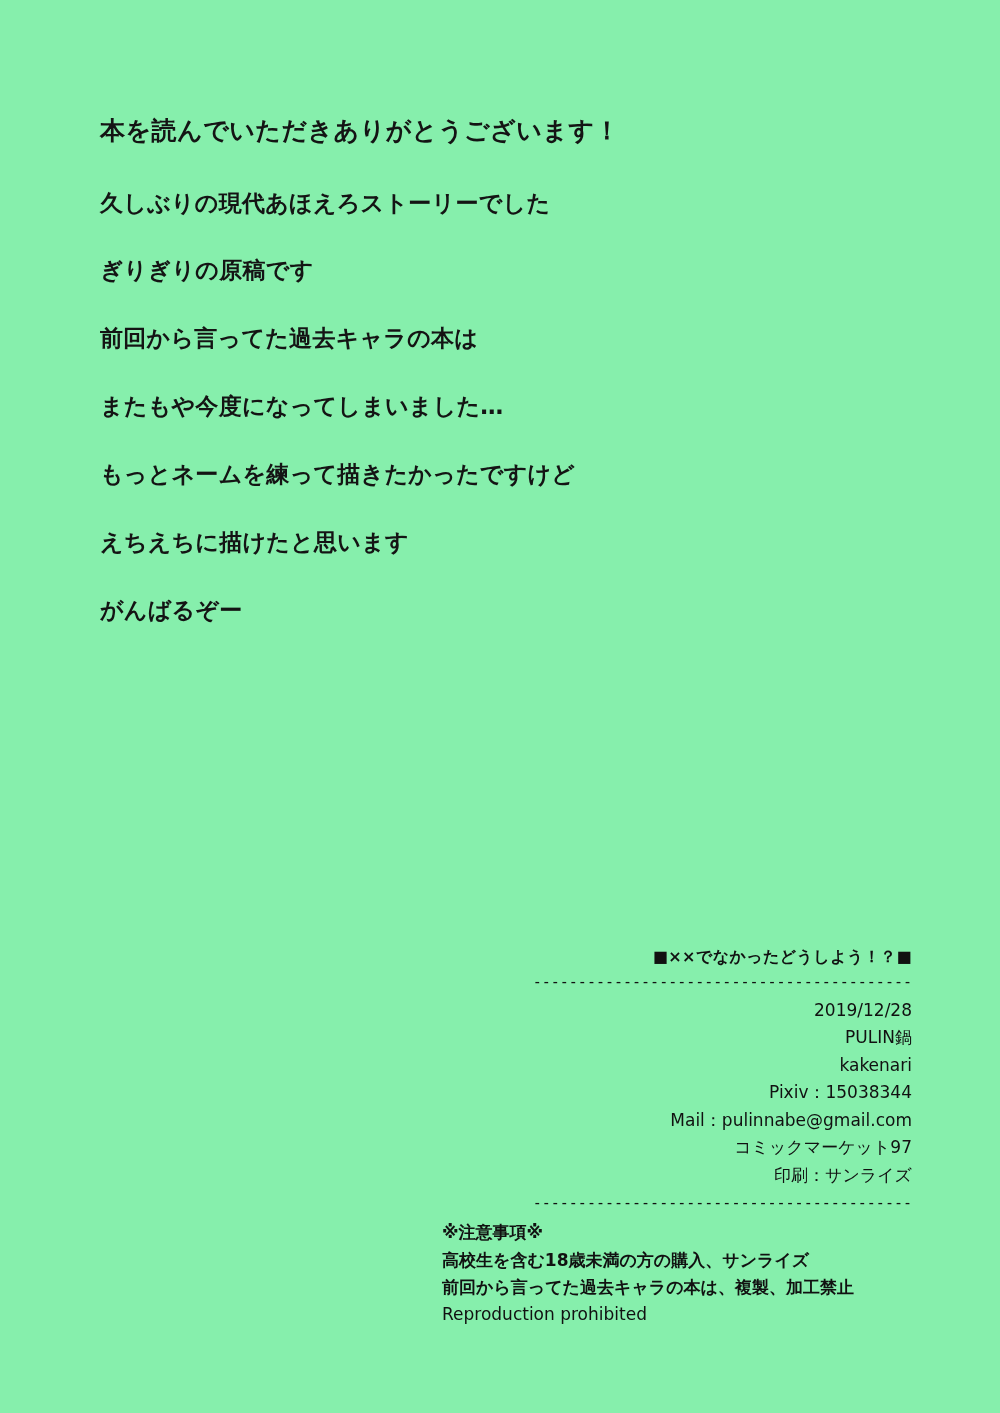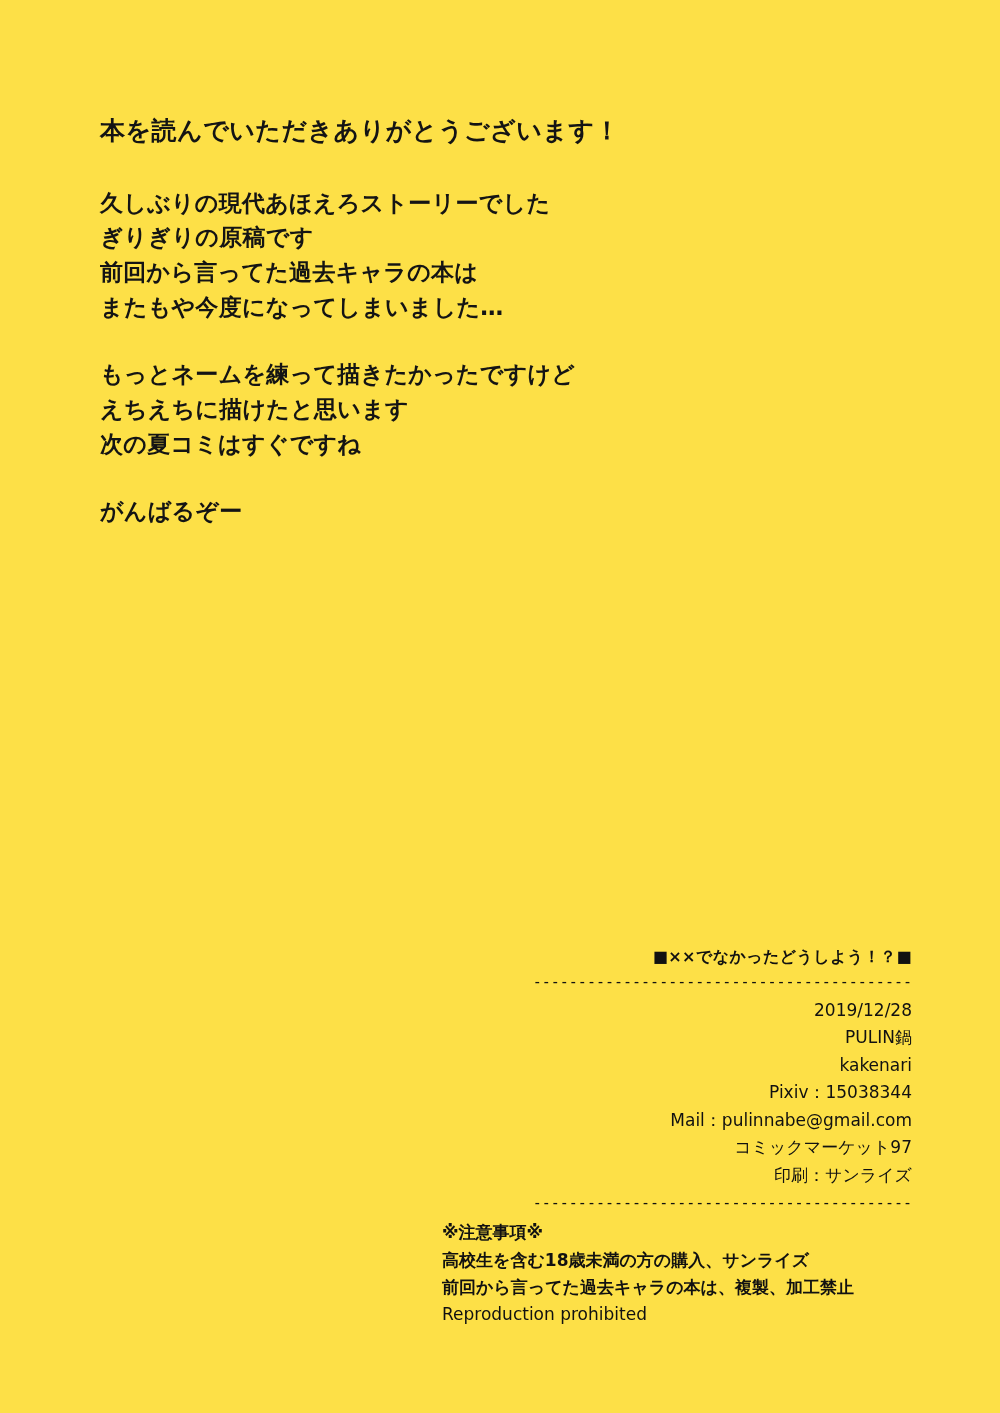--- a/index.html
+++ b/index.html
@@ -12,21 +12,21 @@
     height: 1413px;
     position: relative;
     font-family: "DejaVu Sans", "Liberation Sans", sans-serif;
     color: #1a1a1a;
     overflow: hidden;
   }
 
   .page {
     position: absolute;
     inset: 0;
-    background: #fde047;
+    background: #86efac;
   }
 
   
   .afterword {
     position: absolute;
     left: 100px;
     top: 112px;
     width: 700px;
   }
   .afterword .headline {
@@ -44,20 +44,21 @@
     margin: 0 0 32px 0;
     color: #141414;
     letter-spacing: 0.3px;
   }
   .afterword .para:last-child {
     margin-bottom: 0;
   }
   .afterword .line {
     display: block;
     white-space: pre;
+    margin-top: 33px;
   }
 
   
   .colophon {
     position: absolute;
     right: 88px;
     top: 944px;
     width: 470px;
     text-align: right;
   }
@@ -121,21 +122,20 @@
     <div class="para">
       <span class="line">久しぶりの現代あほえろストーリーでした</span>
       <span class="line">ぎりぎりの原稿です</span>
       <span class="line">前回から言ってた過去キャラの本は</span>
       <span class="line">またもや今度になってしまいました…</span>
     </div>
 
     <div class="para">
       <span class="line">もっとネームを練って描きたかったですけど</span>
       <span class="line">えちえちに描けたと思います</span>
-      <span class="line">次の夏コミはすぐですね</span>
     </div>
 
     <div class="para">
       <span class="line">がんばるぞー</span>
     </div>
 
   </div>
 
   <div class="colophon">
 

